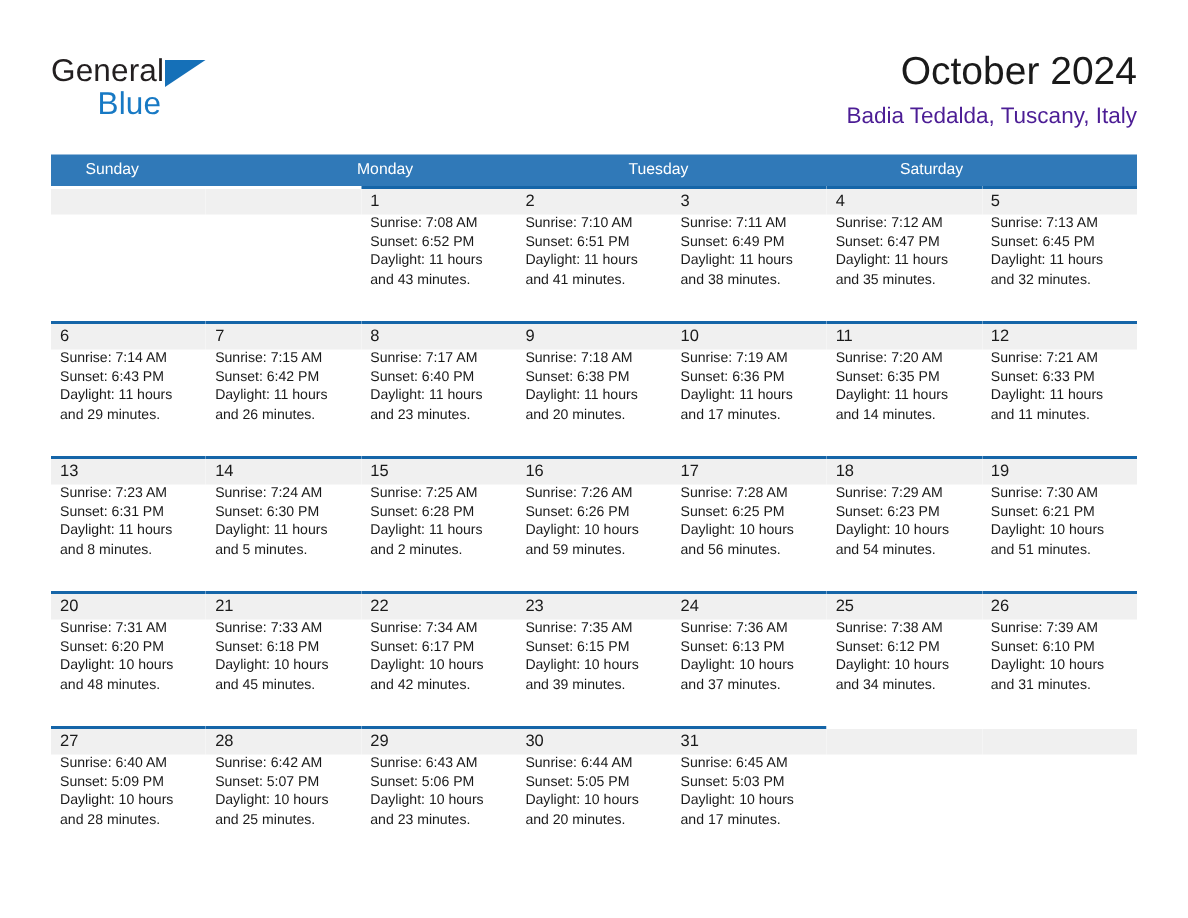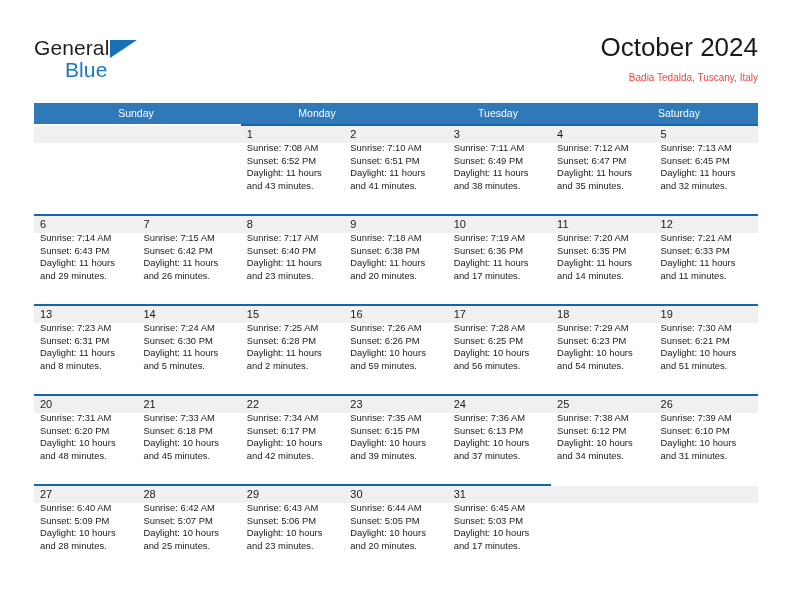--- a/index.html
+++ b/index.html
@@ -77,23 +77,23 @@
   }
   .cal-title {
     font-size: 26px;
     line-height: 34px;
     color: #1a1a1a;
     font-weight: normal;
     margin: 0;
     white-space: nowrap;
   }
   .cal-subtitle {
-    font-size: 10px;
+    font-size: 15px;
     line-height: 22px;
-    color: #ef4444;
+    color: #4c1d95;
     margin: 3px 0 0 0;
     font-weight: normal;
     white-space: nowrap;
   }
 
   
   .calendar {
     position: absolute;
     left: 34px;
     top: 103px;
@@ -107,21 +107,20 @@
   }
   .weekday {
     flex: 1 1 0;
     color: #ffffff;
     font-size: 10.5px;
     line-height: 21px;
     padding-left: 23px;
     box-sizing: border-box;
     white-space: nowrap;
     overflow: hidden;
-    text-align: center;
   }
 
   .week-row {
     display: flex;
     height: 90px;
   }
   .daycell {
     flex: 1 1 0;
     box-sizing: border-box;
     position: relative;

